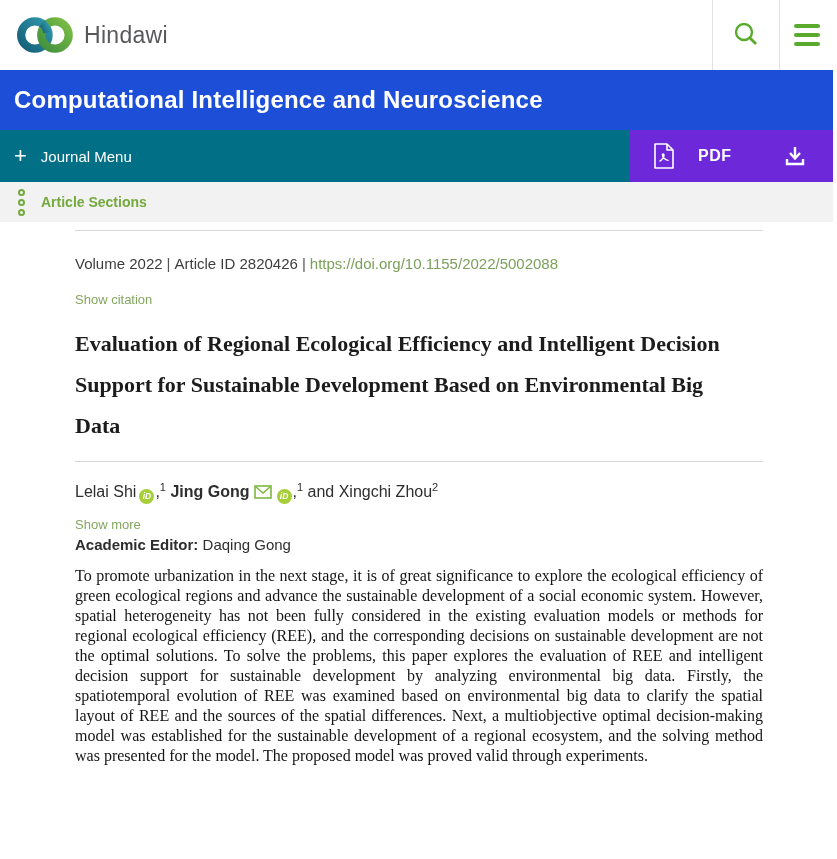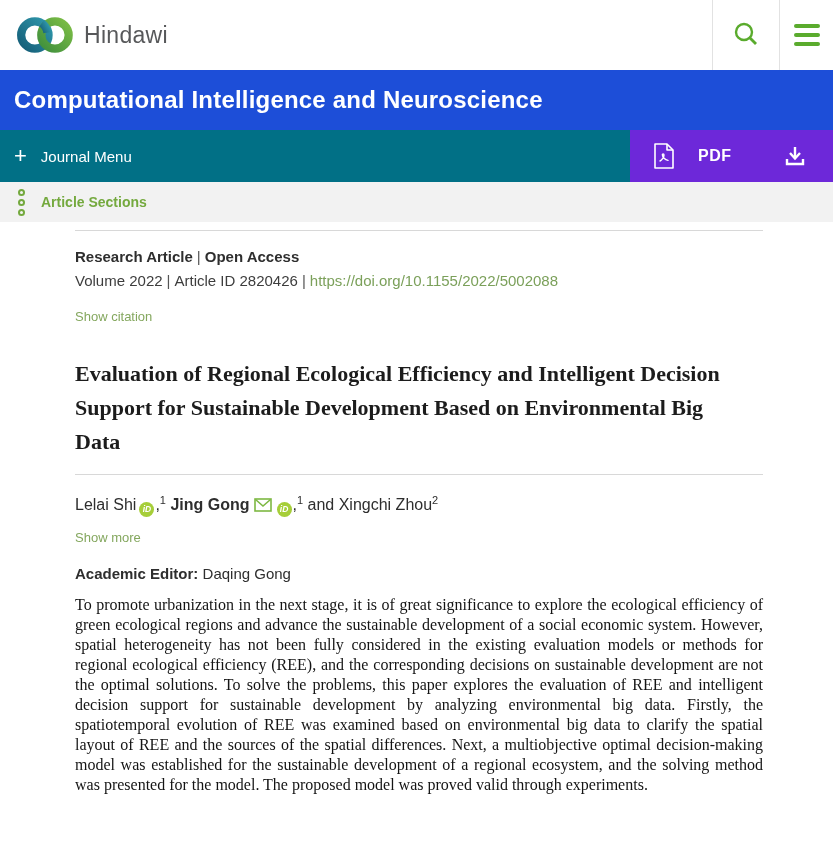--- a/index.html
+++ b/index.html
@@ -78,39 +78,39 @@
   .volume-line .pipe { color: #555; margin: 0 4px; }
   .doi-link { color: #7ba05a; text-decoration: none; cursor: pointer; }
   .show-citation, .show-more {
     display: inline-block; background: none; border: none; padding: 0;
     color: #84a75e; font-size: 13px; cursor: pointer; font-family: "Liberation Sans", sans-serif;
   }
   .show-citation { margin-top: 20px; }
 
   .article-title {
     font-family: "Liberation Serif", serif; font-weight: 700;
-    font-size: 22px; line-height: 34px; color: #1c1c1c;
-    margin-top: 32px; max-width: 660px;
+    font-size: 22px; line-height: 41px; color: #1c1c1c;
+    margin-top: 15px; max-width: 660px;
   }
   .rule-authors { margin-top: 15px; }
 
   .authors { margin-top: 14px; font-size: 16px; color: #2e2e2e; line-height: 22px; }
   .author { white-space: nowrap; text-align: right; }
   .author .bold { font-weight: 700; }
   .orcid-icon {
     display: inline-flex; align-items: center; justify-content: center;
     width: 15px; height: 15px; border-radius: 50%; background: #a6ce39;
     color: #fff; font-size: 8.5px; font-weight: 700; font-style: italic;
     vertical-align: -2px; margin: 0 1px 0 3px; cursor: pointer;
   }
   .email-icon { vertical-align: -2px; margin: 0 2px 0 4px; cursor: pointer; }
   .authors sup { font-size: 11px; }
   .show-more { margin-top: 13px; }
 
-  .editor { margin-top: 19px; font-size: 15px; color: #2e2e2e; }
+  .editor { margin-top: 3px; font-size: 15px; color: #2e2e2e; }
   .editor .lbl { font-weight: 700; }
 
   .dates-table {
     margin-top: 23px; width: 688px; display: flex;
     border-top: 1px solid #c9c9c9; border-bottom: 1px solid #c9c9c9;
   }
   .date-cell {
     flex: 1; text-align: center; padding: 9px 0 11px;
     border-right: 1px solid #c9c9c9;
   }
@@ -197,23 +197,20 @@
         <i></i>
         <i></i>
       </span>
     <span class="sections-label">Article Sections</span>
   </div>
 
   <main class="content">
     <hr class="rule rule-top">
 
     <div class="meta content-width">
-      <p class="type-line">
-        <span class="type-link">Research Article</span><span class="pipe">|</span><span class="type-link">Open Access</span>
-      </p>
       <p class="volume-line">
         <span>Volume 2022</span><span class="pipe">|</span><span>Article ID 2820426</span><span class="pipe">|</span><a class="doi-link">https://doi.org/10.1155/2022/5002088</a>
       </p>
       <button class="show-citation">Show citation</button>
     </div>
 
     <h2 class="article-title">Evaluation of Regional Ecological Efficiency and Intelligent Decision Support for Sustainable Development Based on Environmental Big Data</h2>
 
     <hr class="rule rule-authors">
 

